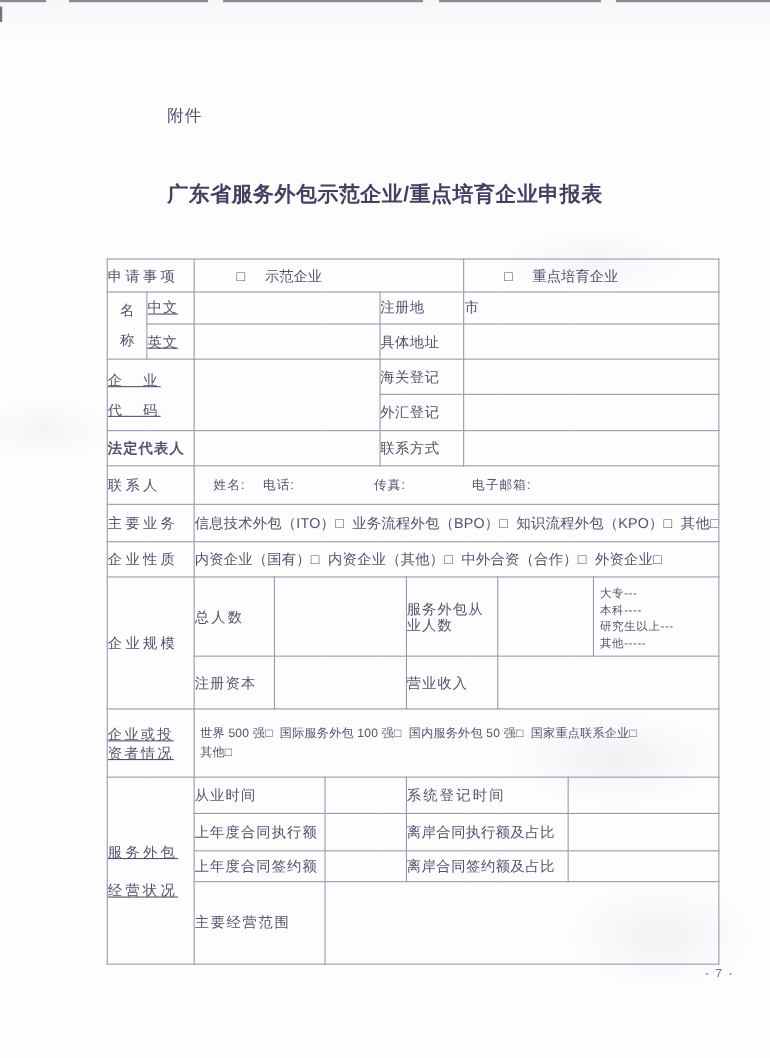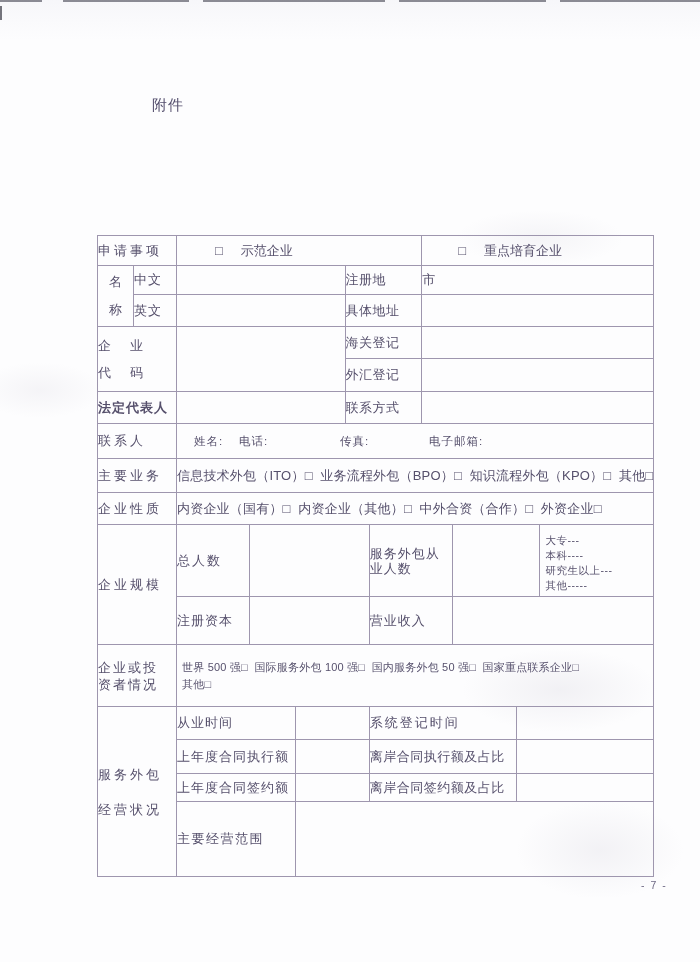--- a/index.html
+++ b/index.html
@@ -26,25 +26,25 @@
 
   .attachment{position:absolute;left:104px;top:96px;font-size:15px;letter-spacing:1px;color:#544e6d;padding-left:48px;}
   .doc-title{position:absolute;left:90px;top:164px;width:520px;text-align:center;
     font-size:19px;font-weight:bold;letter-spacing:.5px;color:#443e60;}
 
   table.form{position:absolute;left:97px;top:235px;border-collapse:collapse;table-layout:fixed;}
   table.form td{border:1px solid #9e96ae;padding:0;vertical-align:middle;overflow:hidden;
     font-size:13px;color:#56506c;}
   .lbl{letter-spacing:3px;padding-left:6px;margin-top:16px;}
   .lbl-tight{letter-spacing:1px;padding-left:5px;font-weight:bold;}
-  .sub-lbl{font-size:11px;padding-left:6px;letter-spacing:1px;}
+  .sub-lbl{font-size:11px;padding-left:6px;letter-spacing:1px;text-decoration:underline;}
   .rlbl{font-size:12.5px;padding-left:4px;letter-spacing:.5px;}
   .name-col div{height:56px;display:flex;flex-direction:column;justify-content:space-around;
     align-items:center;padding:2px 0;}
-  .two-line div{line-height:17px;}
+  .two-line div{line-height:17px;text-decoration:underline;}
   .two-line .gap{height:10px;}
   .big-gap .gap{height:18px;}
   .opt-cell span{vertical-align:middle;}
   .cb{display:inline-block;margin-right:18px;font-size:13px;}
   .opt-demo{padding-left:38px;}
   .opt-key{padding-left:36px;}
   .city-val{font-size:11px;padding-left:57px;letter-spacing:1px;}
   .contact-cell{position:relative;height:100%;}
   .contact-cell span{position:absolute;top:50%;transform:translateY(-50%);font-size:11.5px;letter-spacing:1px;white-space:pre;}
   .opts{font-size:11px;padding-left:5px;letter-spacing:.2px;white-space:pre;}
@@ -59,20 +59,21 @@
 </style>
 </head>
 <body>
 
 <div class="page">
   <div class="paper-tint"></div>
   <div class="scan-top-edge"></div>
   <div class="scan-left-mark"></div>
 
   <div class="attachment">附件</div>
+  <div class="doc-title">广东省服务外包示范企业/重点培育企业申报表</div>
 
   <table class="form">
     <colgroup>
       <col style="width:36px">
         <col style="width:43px">
         <col style="width:67px">
         <col style="width:42px">
       <col style="width:45px">
         <col style="width:22px">
         <col style="width:48px">

